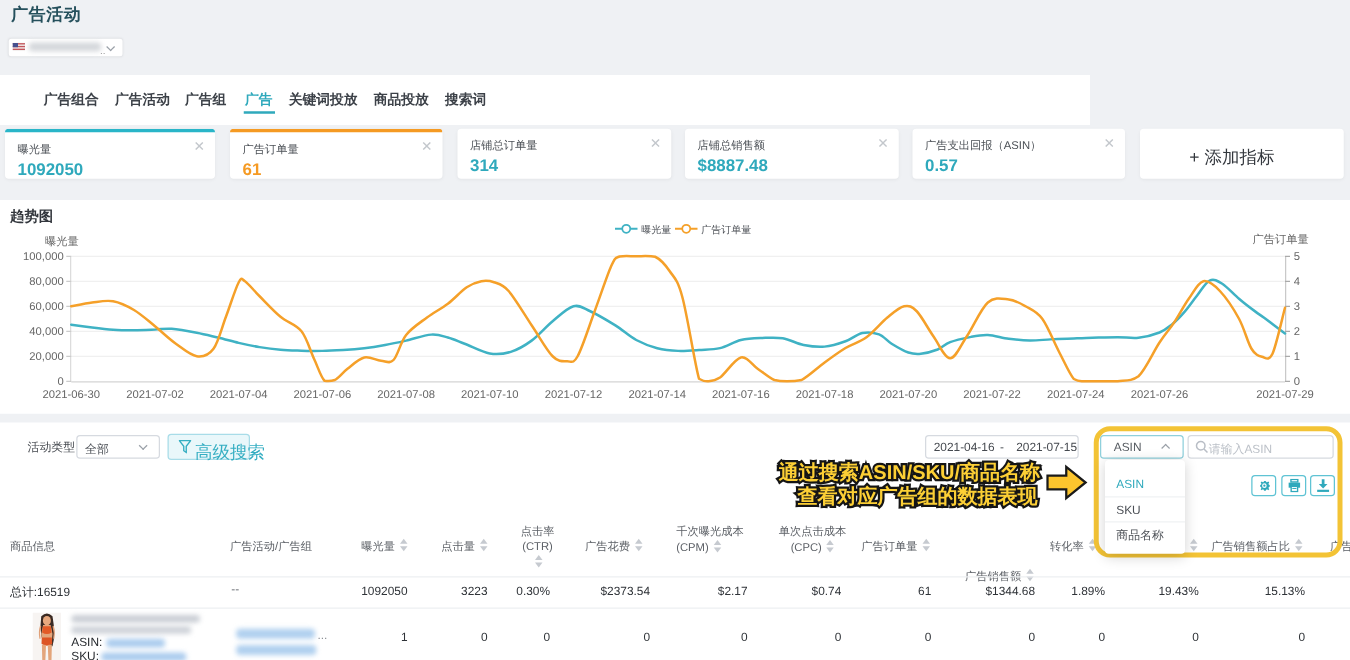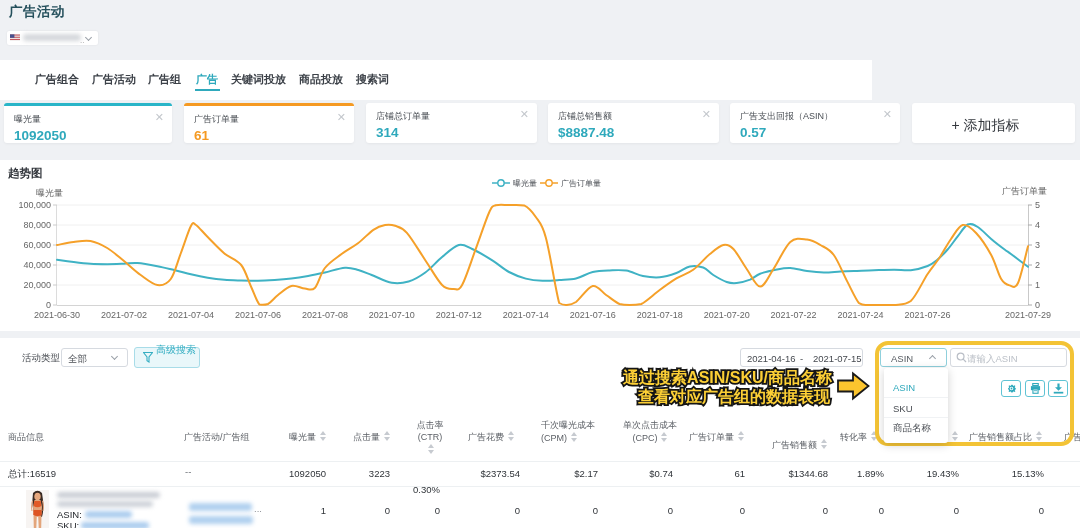--- a/index.html
+++ b/index.html
@@ -150,21 +150,21 @@
 <div class="abs bottom"></div>
 
 <span class="abs lbl" style="left:22px;top:352px">活动类型</span>
 <div class="inp" style="left:61px;top:348px;width:67px;height:19px"></div>
 <span class="abs" style="left:68px;top:353px;font-size:9.5px;color:#4a4e54">全部</span>
 <span class="abs chev" style="left:112px;top:354px"></span>
 <div class="inp" style="left:134px;top:347px;width:66px;height:21px;background:#e9f7fa;border-color:#a8dce8"></div>
 <svg class="abs" style="left:143px;top:352px" width="10" height="11" viewBox="0 0 10 11">
     <path d="M0.5 0.5 H9.5 L6 5 V10 L4 8.6 V5 Z" fill="none" stroke="#35aec2" stroke-width="1.1"></path>
   </svg>
-<span class="abs" style="left:156px;top:343px;font-size:10px;color:#35aec2">高级搜索</span>
+<span class="abs" style="left:156px;top:353px;font-size:14px;color:#35aec2">高级搜索</span>
 <div class="inp" style="left:740px;top:348px;width:123px;height:19px"></div>
 <span class="abs" style="left:747px;top:353px;font-size:9.5px;color:#45494f">2021-04-16</span>
 <span class="abs" style="left:800px;top:353px;font-size:9.5px;color:#45494f">-</span>
 <span class="abs" style="left:813px;top:353px;font-size:9.5px;color:#45494f">2021-07-15</span>
 <div class="inp" style="left:880px;top:348px;width:67px;height:19px;border-color:#8fd0dc"></div>
 <span class="abs" style="left:891px;top:353px;font-size:9.5px;color:#565b61">ASIN</span>
 <span class="abs chev" style="left:930px;top:356px;transform:rotate(-135deg)"></span>
 <div class="inp" style="left:950px;top:348px;width:117px;height:19px"></div>
 <svg class="abs" style="left:956px;top:352px" width="11" height="11" viewBox="0 0 11 11">
     <circle cx="4.6" cy="4.6" r="3.4" fill="none" stroke="#b9bec6" stroke-width="1.2"></circle>
@@ -175,31 +175,31 @@
 <span class="th" style="left:8px;top:431px">商品信息</span>
 <span class="th" style="left:184px;top:431px">广告活动/广告组</span>
 <span class="th" style="right:754px;top:431px">曝光量<span class="sort"><i></i><i></i></span></span>
 <span class="th" style="right:690px;top:431px">点击量<span class="sort"><i></i><i></i></span></span>
 <span class="th" style="left:410px;top:419px;width:40px;text-align:center">点击率<br>(CTR)</span>
 <span class="th" style="left:424px;top:444px"><span class="sort"><i></i><i></i></span></span>
 <span class="th" style="right:566px;top:431px">广告花费<span class="sort"><i></i><i></i></span></span>
 <span class="th" style="left:541px;top:419px;width:66px;text-align:left">千次曝光成本<br>(CPM)<span class="sort"><i></i><i></i></span></span>
 <span class="th" style="left:617px;top:419px;width:66px;text-align:center">单次点击成本<br>(CPC)<span class="sort"><i></i><i></i></span></span>
 <span class="th" style="right:336px;top:431px">广告订单量<span class="sort"><i></i><i></i></span></span>
-<span class="th" style="right:253px;top:439px">广告销售额<span class="sort"><i></i><i></i></span></span>
+<span class="th" style="right:253px;top:455px">广告销售额<span class="sort"><i></i><i></i></span></span>
 <span class="th" style="right:203px;top:431px">转化率<span class="sort"><i></i><i></i></span></span>
 <span class="th" style="right:122px;top:431px">ACOS<span class="sort"><i></i><i></i></span></span>
 <span class="th" style="right:38px;top:431px">广告销售额占比<span class="sort"><i></i><i></i></span></span>
 <span class="th" style="left:1064px;top:431px">广告销</span>
 <div class="abs" style="left:0;top:461px;width:1080px;height:26px;border-top:1px solid #edf0f2;border-bottom:1px solid #edf0f2"></div>
 <span class="td" style="left:8px;top:468px">总计:16519</span>
 <span class="td" style="left:185px;top:466px;color:#6a6e74">--</span>
 <span class="td" style="right:754px;top:468px">1092050</span>
 <span class="td" style="right:690px;top:468px">3223</span>
-<span class="td" style="right:640px;top:484px">0.30%</span>
+<span class="td" style="right:640px;top:468px">0.30%</span>
 <span class="td" style="right:560px;top:468px">$2373.54</span>
 <span class="td" style="right:482px;top:468px">$2.17</span>
 <span class="td" style="right:407px;top:468px">$0.74</span>
 <span class="td" style="right:335px;top:468px">61</span>
 <span class="td" style="right:252px;top:468px">$1344.68</span>
 <span class="td" style="right:196px;top:468px">1.89%</span>
 <span class="td" style="right:121px;top:468px">19.43%</span>
 <span class="td" style="right:36px;top:468px">15.13%</span>
 <svg class="abs" style="left:26px;top:490px" width="23" height="38">
     <rect width="23" height="38" fill="#f7f4f2"></rect>

